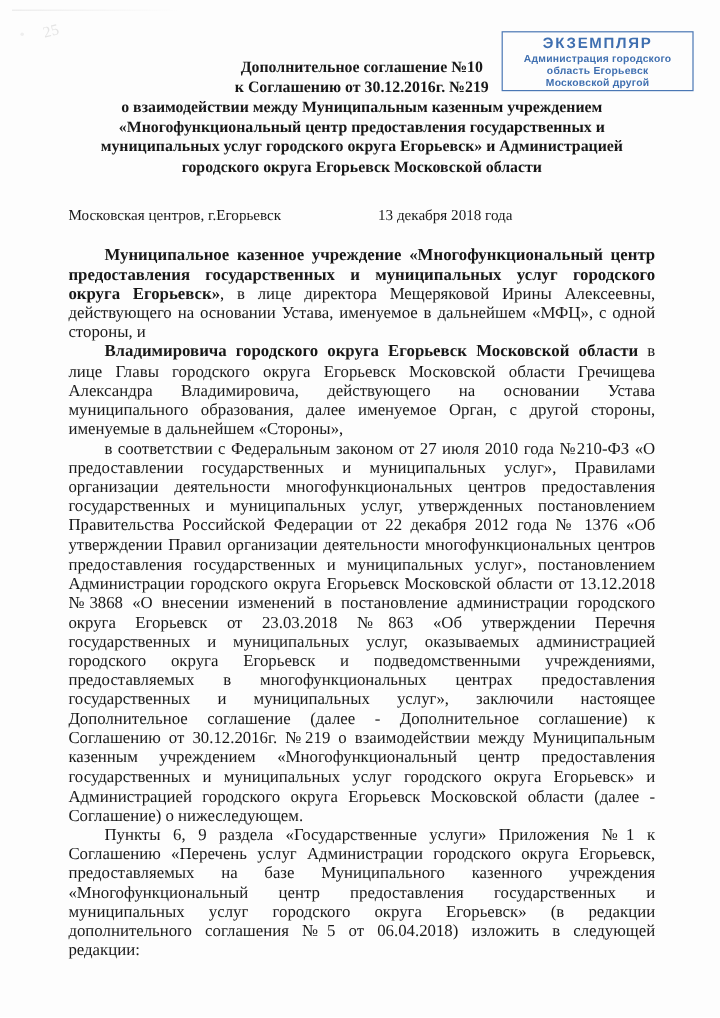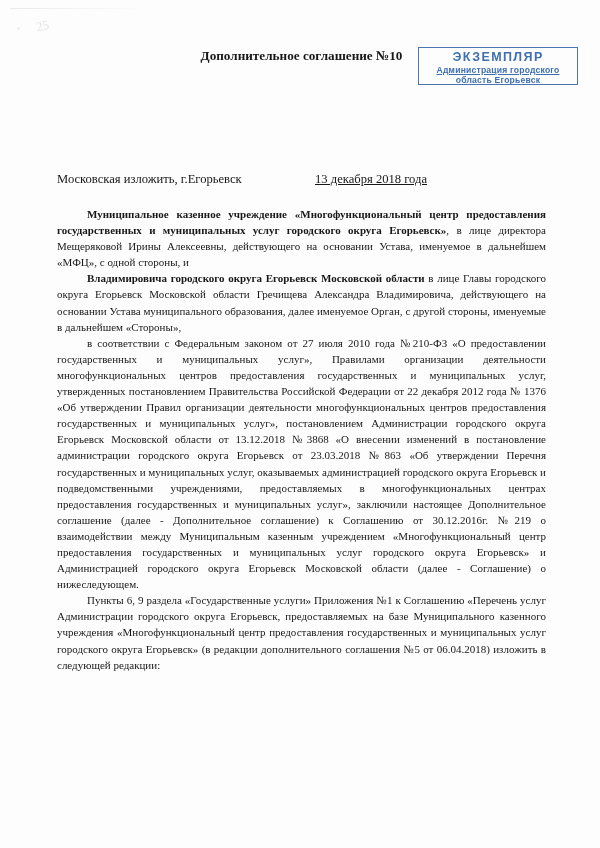--- a/index.html
+++ b/index.html
@@ -52,42 +52,40 @@
     border-radius: 50%;
     background: #eeeeee;
   }
 
   
   .stamp {
     position: absolute;
     left: 418px;
     top: 26px;
     width: 160px;
-    height: 38px;
+    height: 50px;
     border: 1.4px solid #4a77b4;
     box-sizing: border-box;
     text-align: center;
     color: #3f6fb0;
     font-family: "Liberation Sans", sans-serif;
     line-height: 1.08;
     letter-spacing: 0.2px;
     overflow: hidden;
-    margin-top: 21px;
   }
   .stamp .stamp-title {
     font-size: 12.5px;
     font-weight: bold;
     letter-spacing: 1.4px;
     margin-top: 3px;
   }
   .stamp .stamp-line {
     font-size: 8.6px;
     font-weight: bold;
     margin-top: 1px;
-    text-decoration: underline;
   }
 
   
   .title-block {
     position: absolute;
     left: 57px;
     top: 48px;
     width: 489px;
     text-align: center;
     font-size: 13.2px;
@@ -110,30 +108,29 @@
     font-size: 12.6px;
     line-height: 15px;
   }
   .meta-row .place {
     float: left;
   }
   .meta-row .date {
     position: absolute;
     left: 258px;
     top: 0;
-    text-decoration: underline;
   }
 
   
   .body-text {
     position: absolute;
     left: 57px;
     top: 206px;
     width: 489px;
-    font-size: 11px;
+    font-size: 14px;
     line-height: 16.1px;
     text-align: justify;
     text-justify: inter-word;
   }
   .body-text p {
     margin: 0;
     text-indent: 30px;
   }
   .body-text b {
     font-weight: bold;
@@ -152,24 +149,26 @@
 
   <div class="stamp">
     <div class="stamp-title">ЭКЗЕМПЛЯР</div>
     <div class="stamp-line">Администрация городского</div>
     <div class="stamp-line">область Егорьевск</div>
     <div class="stamp-line">Московской другой</div>
   </div>
 
   <div class="title-block">
     <div class="t-line">Дополнительное соглашение №10</div>
+    <div class="t-line">к Соглашению от 30.12.2016г. №219</div>
+    <div class="t-wrap">о взаимодействии между Муниципальным казенным учреждением «Многофункциональный центр предоставления государственных и муниципальных услуг городского округа Егорьевск» и Администрацией городского округа Егорьевск Московской области</div>
   </div>
 
   <div class="meta-row">
-    <span class="place">Московская изложить, г.Егорьевск</span>
+    <span class="place">Московская центров, г.Егорьевск</span>
     <span class="date">13 декабря 2018 года</span>
   </div>
 
   <div class="body-text">
     <p><b>Муниципальное казенное учреждение «Многофункциональный центр предоставления государственных и муниципальных услуг городского округа Егорьевск»</b><span>, в лице директора Мещеряковой Ирины Алексеевны, действующего на основании Устава, именуемое в дальнейшем «МФЦ», с одной стороны, и</span></p>
     <p><b>Владимировича городского округа Егорьевск Московской области</b><span> в лице Главы городского округа Егорьевск Московской области Гречищева Александра Владимировича, действующего на основании Устава муниципального образования, далее именуемое Орган, с другой стороны, именуемые в дальнейшем «Стороны»,</span></p>
     <p>в соответствии с Федеральным законом от 27 июля 2010 года №210-ФЗ «О предоставлении государственных и муниципальных услуг», Правилами организации деятельности многофункциональных центров предоставления государственных и муниципальных услуг, утвержденных постановлением Правительства Российской Федерации от 22 декабря 2012 года № 1376 «Об утверждении Правил организации деятельности многофункциональных центров предоставления государственных и муниципальных услуг», постановлением Администрации городского округа Егорьевск Московской области от 13.12.2018 №3868 «О внесении изменений в постановление администрации городского округа Егорьевск от 23.03.2018 №863 «Об утверждении Перечня государственных и муниципальных услуг, оказываемых администрацией городского округа Егорьевск и подведомственными учреждениями, предоставляемых в многофункциональных центрах предоставления государственных и муниципальных услуг», заключили настоящее Дополнительное соглашение (далее - Дополнительное соглашение) к Соглашению от 30.12.2016г. №219 о взаимодействии между Муниципальным казенным учреждением «Многофункциональный центр предоставления государственных и муниципальных услуг городского округа Егорьевск» и Администрацией городского округа Егорьевск Московской области (далее - Соглашение) о нижеследующем.</p>
     <p>Пункты 6, 9 раздела «Государственные услуги» Приложения №1 к Соглашению «Перечень услуг Администрации городского округа Егорьевск, предоставляемых на базе Муниципального казенного учреждения «Многофункциональный центр предоставления государственных и муниципальных услуг городского округа Егорьевск» (в редакции дополнительного соглашения №5 от 06.04.2018) изложить в следующей редакции:</p>
   </div>
 

